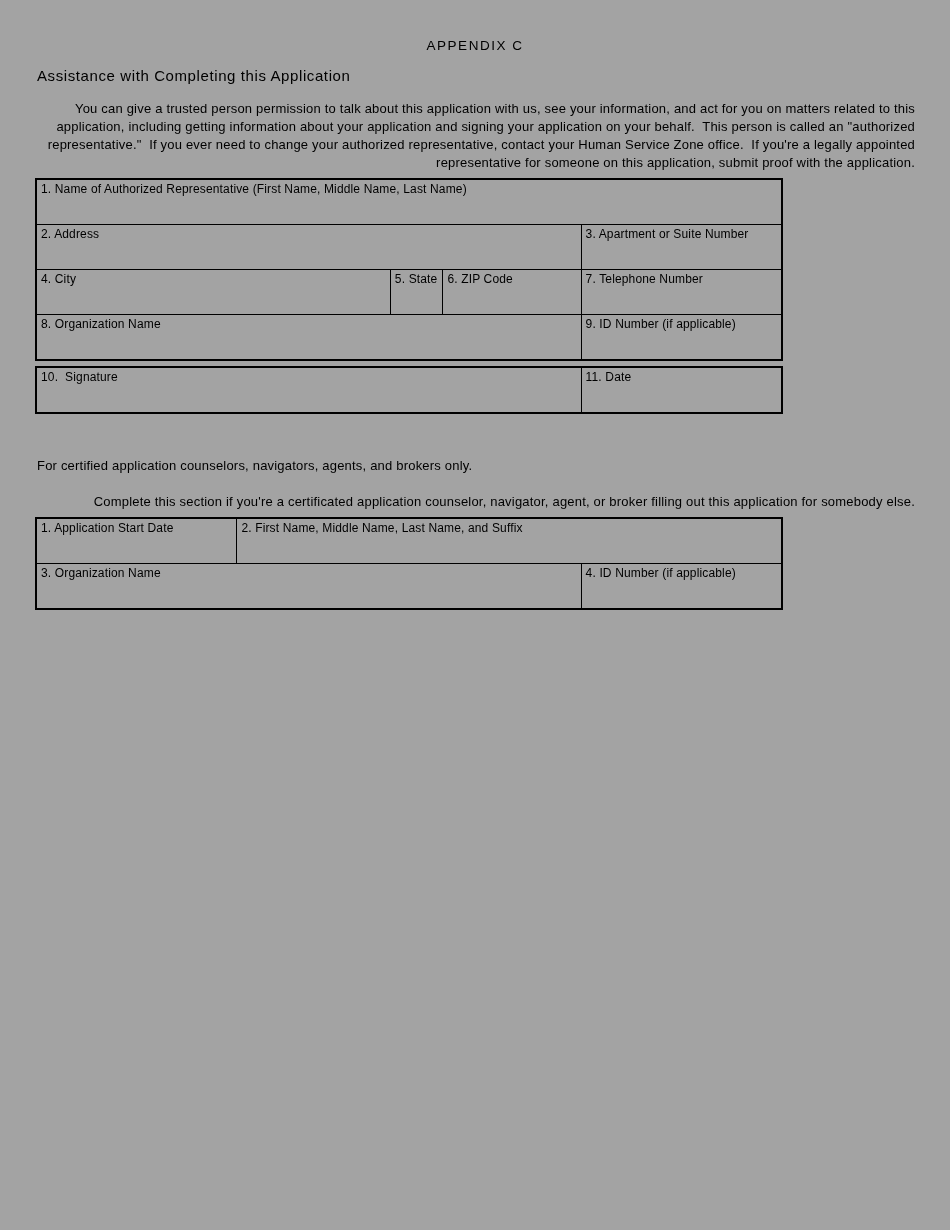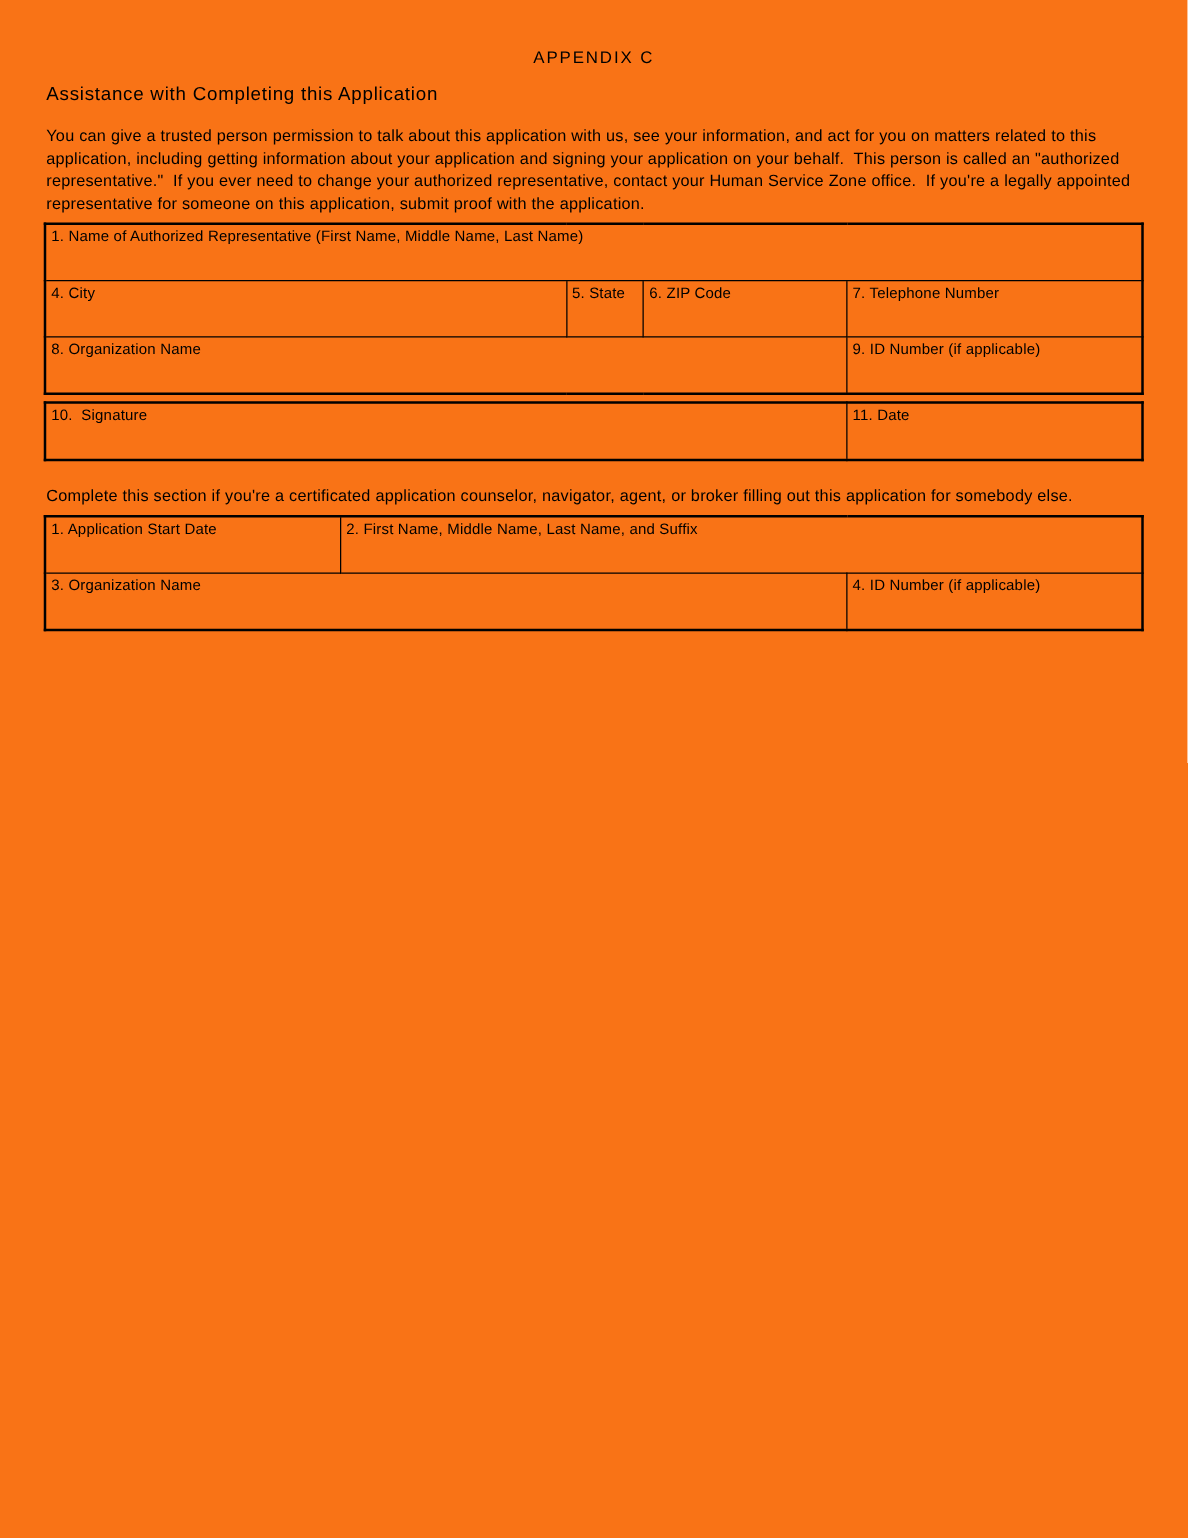--- a/index.html
+++ b/index.html
@@ -8,21 +8,21 @@
     background: #ffffff;
   }
   body {
     font-family: "Liberation Sans", "DejaVu Sans", sans-serif;
     color: #000000;
   }
   .page {
     position: relative;
     width: 950px;
     height: 1230px;
-    background: #f97316;
+    background: #a3a3a3;
     box-sizing: border-box;
     padding: 38px 35px 16px 35px;
     overflow: hidden;
   }
   .doc-title {
     text-align: center;
     font-size: 13.5px;
     letter-spacing: 1.5px;
     line-height: 16px;
     margin: 0 0 13px 0;
@@ -44,24 +44,25 @@
     padding-left: 2px;
     white-space: pre-wrap;
   }
   .para {
     font-size: 13px;
     letter-spacing: 0.2px;
     line-height: 18px;
     margin: 0 0 6px 0;
     padding-left: 2px;
     white-space: pre-wrap;
+    text-align: right;
   }
   table.form-table {
     border-collapse: collapse;
-    width: 880px;
+    width: 748px;
     table-layout: fixed;
   }
   table.form-table td {
     border: 1px solid #000000;
     vertical-align: top;
     padding: 2px 4px;
     height: 40px;
     overflow: hidden;
   }
   table.form-table {
@@ -99,20 +100,28 @@
       <col style="width:18.52%">
       <col style="width:26.93%">
     </colgroup>
     <tbody>
       <tr>
         <td colspan="4">
           <span class="cell-label">1. Name of Authorized Representative (First Name, Middle Name, Last Name)</span>
         </td>
       </tr>
       <tr>
+        <td colspan="3">
+          <span class="cell-label">2. Address</span>
+        </td>
+        <td>
+          <span class="cell-label">3. Apartment or Suite Number</span>
+        </td>
+      </tr>
+      <tr>
         <td>
           <span class="cell-label">4. City</span>
         </td>
         <td>
           <span class="cell-label">5. State</span>
         </td>
         <td>
           <span class="cell-label">6. ZIP Code</span>
         </td>
         <td>
@@ -141,20 +150,21 @@
         <td>
           <span class="cell-label">10.  Signature</span>
         </td>
         <td>
           <span class="cell-label">11. Date</span>
         </td>
       </tr>
     </tbody>
   </table>
 
+  <p class="lead mt-cac">For certified application counselors, navigators, agents, and brokers only.</p>
 
   <p class="para mt-instr">Complete this section if you're a certificated application counselor, navigator, agent, or broker filling out this application for somebody else.</p>
 
   <table class="form-table mt-table3">
     <colgroup>
       <col style="width:26.93%">
       <col style="width:46.14%">
       <col style="width:26.93%">
     </colgroup>
     <tbody>

